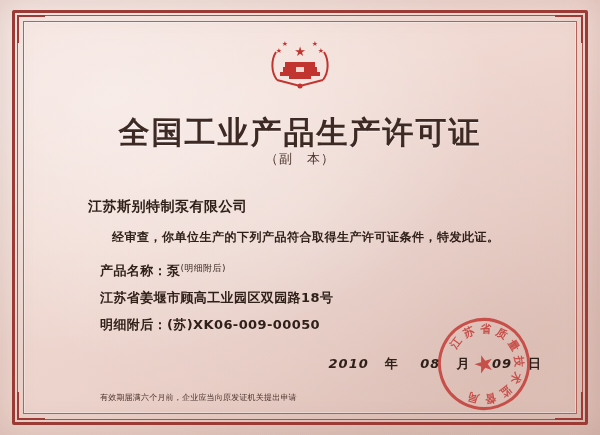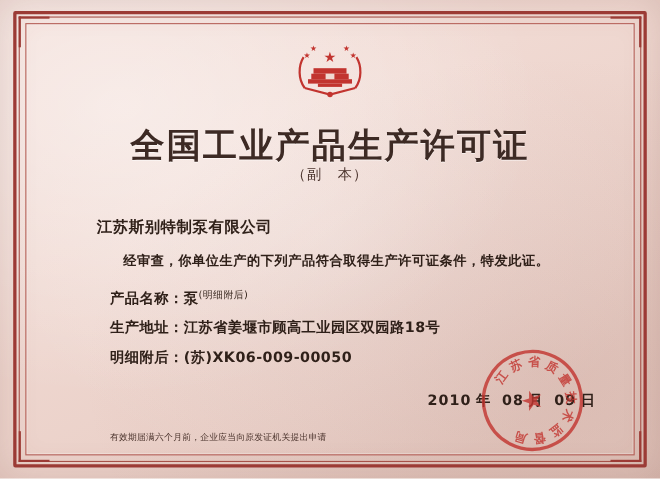--- a/index.html
+++ b/index.html
@@ -167,21 +167,21 @@
   
   .date-line {
     position: absolute;
     right: 58px;
     top: 355px;
     font-size: 13px;
     font-weight: bold;
     color: #2f2019;
     letter-spacing: 1px;
   }
-  .date-line span.num { margin: 0 4px; }
+  .date-line span.num { margin: 0 16px; font-style: italic; }
 
   
   .footnote {
     position: absolute;
     left: 100px;
     top: 392px;
     font-size: 8px;
     color: #4a332c;
     letter-spacing: 0.2px;
   }
@@ -285,21 +285,20 @@
   <div class="fields">
 
     <div class="field-row">
       <span class="field-label">产品名称：</span>
       <span class="field-value">泵</span>
       <span class="field-note">(明细附后)</span>
     </div>
 
 
     <div class="field-row">
-      <span class="field-label">生产地址：</span>
       <span class="field-value">江苏省姜堰市顾高工业园区双园路18号</span>
     </div>
 
     <div class="field-row">
       <span class="field-label">明细附后：</span>
       <span class="field-value">(苏)XK06-009-00050</span>
     </div>
 
 
   </div>

